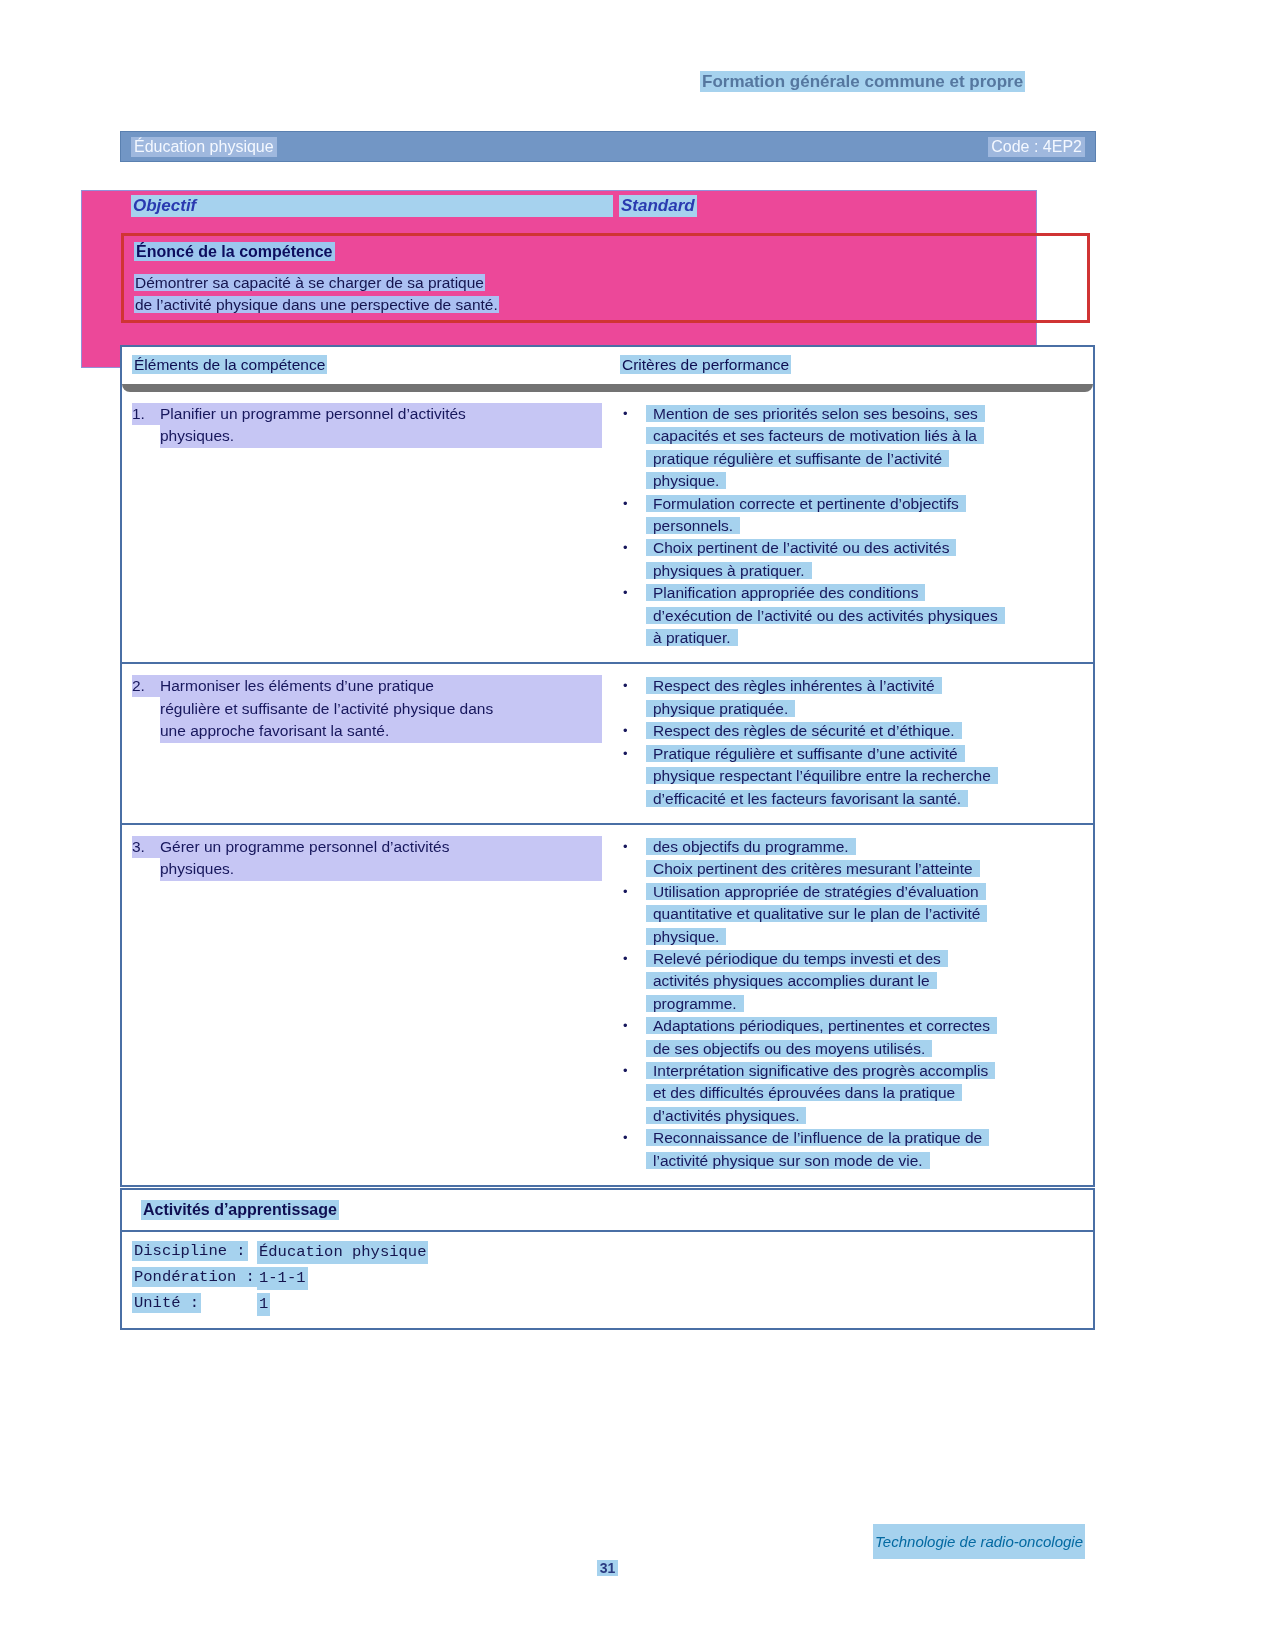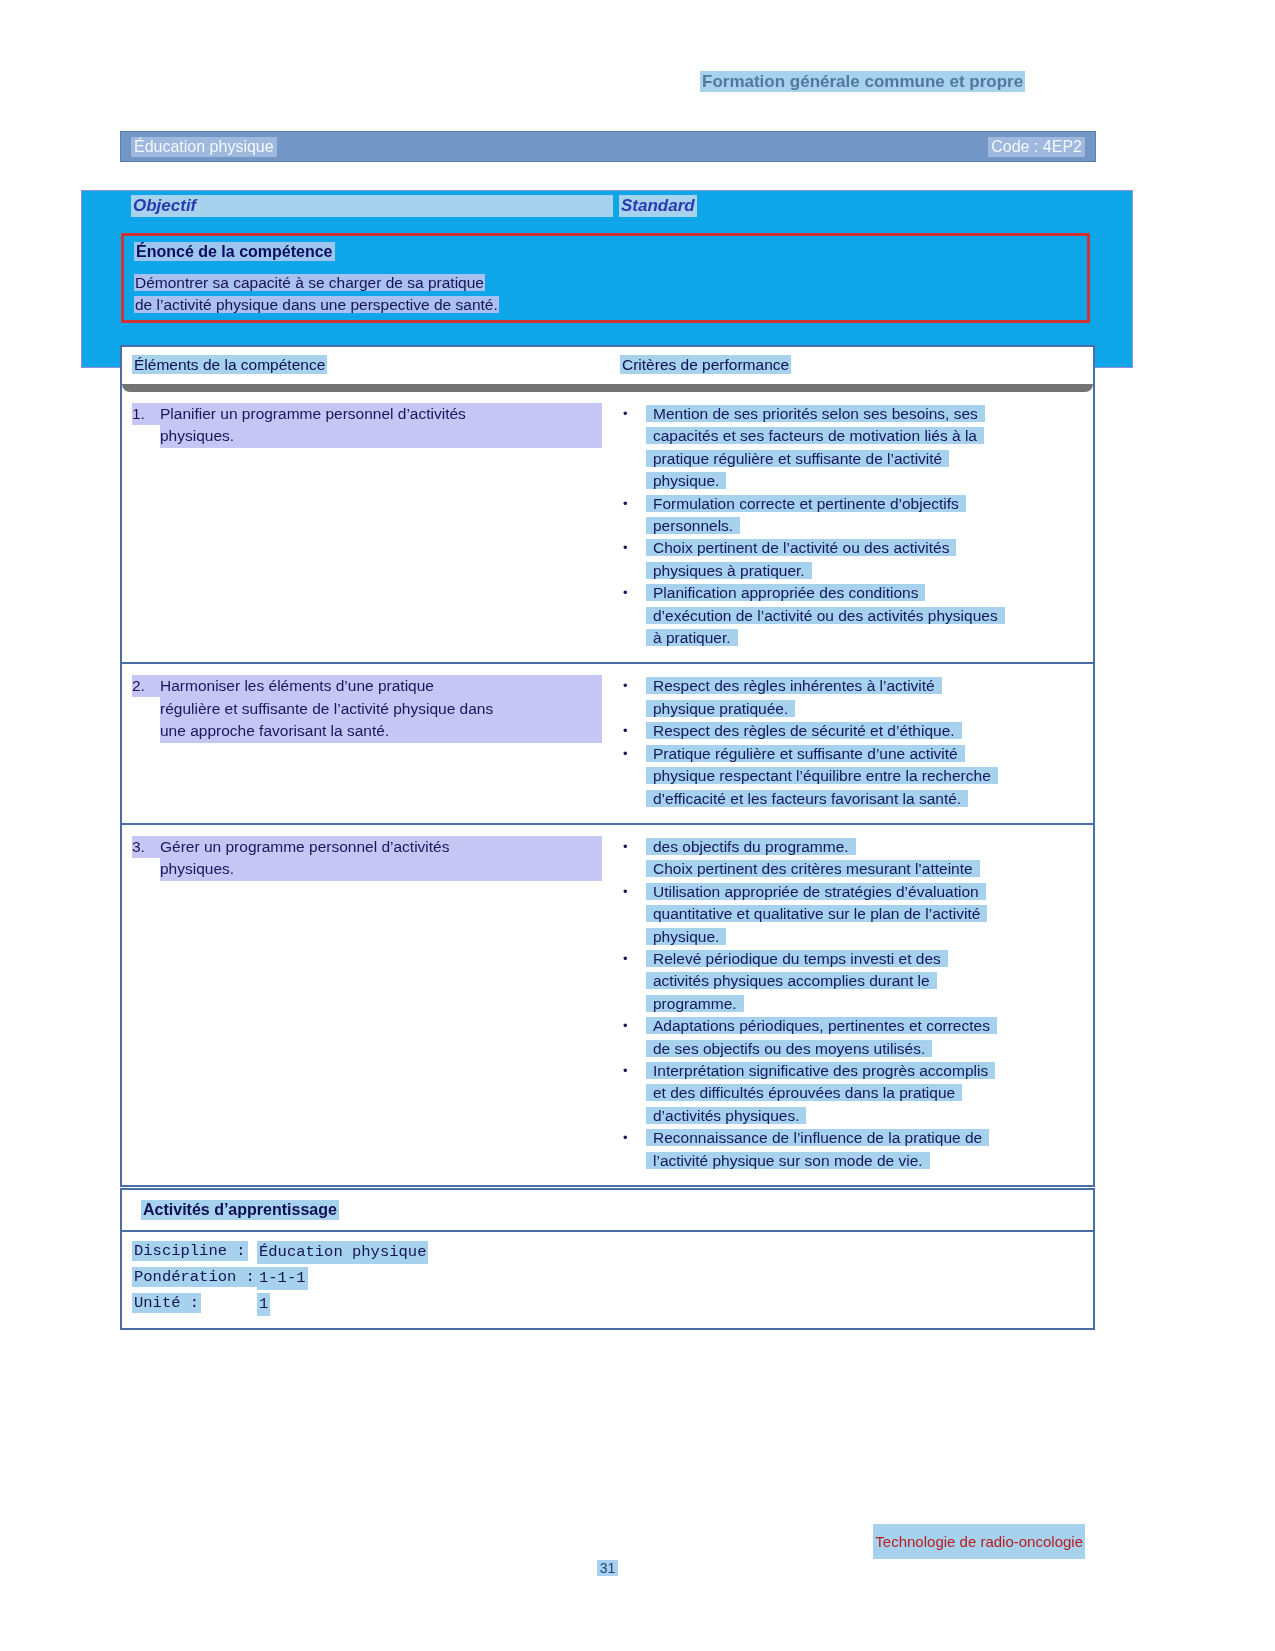--- a/index.html
+++ b/index.html
@@ -17,22 +17,22 @@
   .header-bar {
     position:absolute; top:131px; left:120px; width:976px; height:31px;
     background:#7296c5; border:1px solid #5a80b0;
     display:flex; justify-content:space-between; align-items:center; padding:0 10px;
     font-size:16px;
   }
   .header-bar span { background:#9fb8de; color:#f4f8ff; padding:1px 3px; }
 
   
   .lav-panel {
-    position:absolute; top:190px; left:81px; width:1052px; height:178px;
-    background:#0ea5e9; border:1px solid #9191d8;
+    position:absolute; top:190px; left:81px; width:956px; height:178px;
+    background:#ec4899; border:1px solid #9191d8;
   }
   .obj-row { position:absolute; top:4px; left:49px; display:flex; font-size:17px; font-weight:bold; font-style:italic; color:#2a3ab0; }
   .obj-row .obj { width:482px; background:#a6d2ee; padding:1px 2px; }
   .obj-row .std { background:#a6d2ee; margin-left:6px; padding:1px 2px; }
 
   .enonce {
     position:absolute; top:42px; left:39px; width:969px; height:90px;
     border:3px solid #d03434; padding:7px 10px 0 10px;
   }
   .enonce-title { margin-bottom:11px; font-size:16px; font-weight:bold; color:#0d0d5e; }
@@ -76,22 +76,22 @@
     position:absolute; top:1232px; left:120px; width:975px; height:98px;
     border:2px solid #4a6fa5; border-top:none; background:#ffffff;
     padding:9px 10px 0 10px; font-size:15.5px; color:#15154f;
   }
   .frow { position:relative; height:26px; line-height:21px;font-family:Liberation Mono, monospace; }
   .frow .flab { background:#a6d2ee; padding:1px 2px; }
   .frow .fval { position:absolute; left:125px; top:0; background:#a6d2ee; padding:1px 2px; }
 
   
   .footer-right { position:absolute; top:1533px; right:190px; font-size:15px; }
-  .footer-right span { background:#a6d2ee; color:#b91c1c; padding:9px 2px; }
-  .page-num { position:absolute; top:1560px; left:0; width:1215px; text-align:center; font-size:14px; }
+  .footer-right span { background:#a6d2ee; color:#0369a1; padding:9px 2px;font-style:italic; }
+  .page-num { position:absolute; top:1560px; left:0; width:1215px; text-align:center; font-size:14px;font-weight:bold; }
   .page-num span { background:#a6d2ee; color:#2a3a80; padding:0 3px; }
 </style>
 </head>
 <body>
 
 <div class="page">
 
   <div class="top-heading">
     <span>Formation générale commune et propre</span>
   </div>

